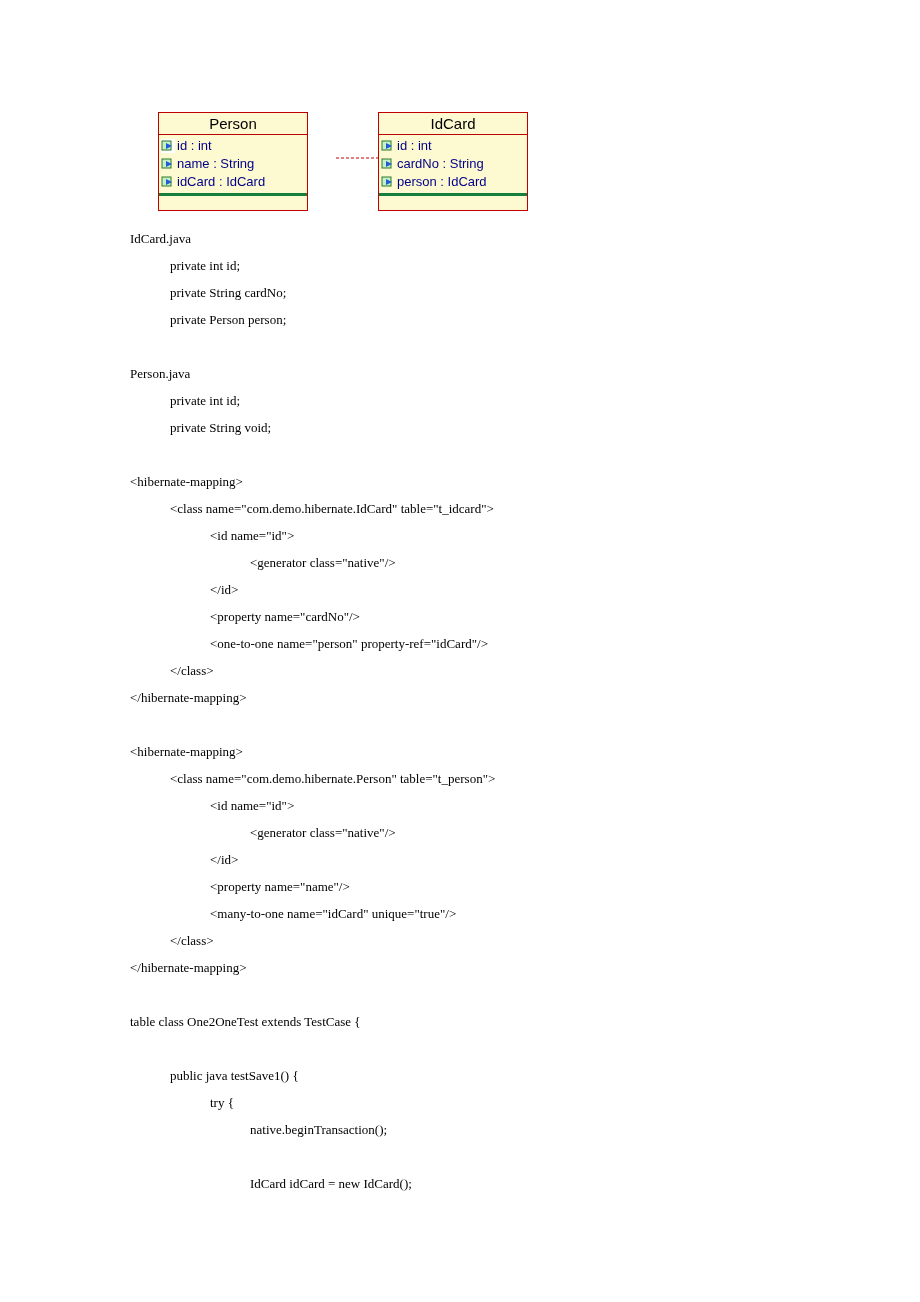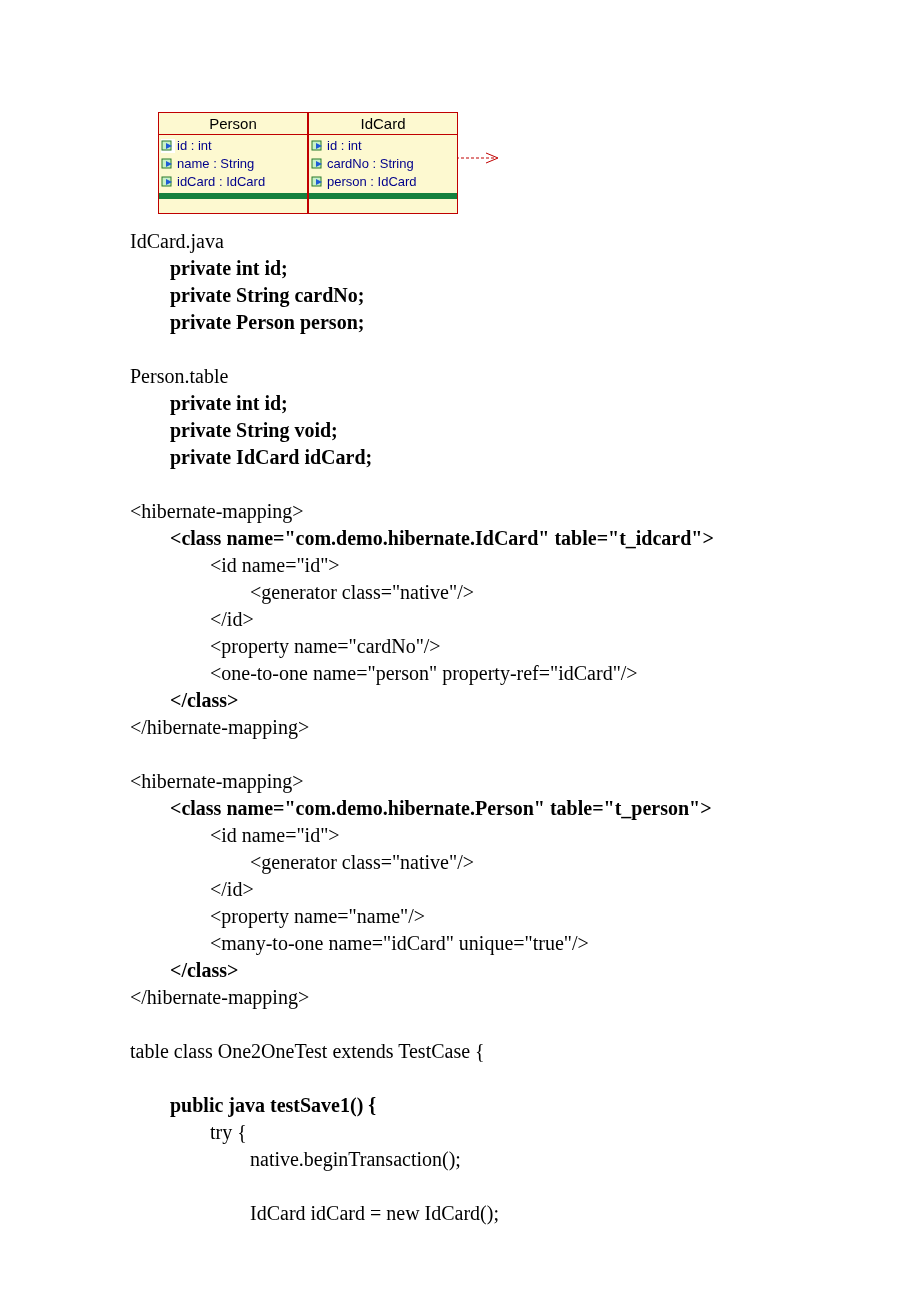--- a/index.html
+++ b/index.html
@@ -10,41 +10,42 @@
     font-size: 16px;
     color: #000;
     width: 920px;
   }
   .page {
     padding: 112px 0 0 130px;
     width: 640px;
   }
   .uml-row {
     display: flex;
+    gap: 70px;
     margin-left: 28px;
     margin-bottom: 14px;
     align-items: flex-start;
     position: relative;
   }
   .uml-box {
     width: 148px;
     background: #fdf9d0;
     border: 1px solid #c00000;
     position: relative;
   }
   .uml-title {
     text-align: center;
     font-family: Arial, sans-serif;
     font-size: 15px;
     padding: 2px 0;
     border-bottom: 1px solid #c00000;
   }
   .uml-attrs {
     padding: 2px 2px 2px 2px;
-    border-bottom: 6px solid #15803d;
+    border-bottom: 3px solid #15803d;
   }
   .uml-attr {
     display: flex;
     align-items: center;
     font-family: Arial, sans-serif;
     font-size: 13px;
     color: #00008b;
     line-height: 18px;
   }
   .uml-icon {
@@ -60,25 +61,25 @@
   }
   .uml-arrow {
     position: absolute;
     top: 40px;
     left: 178px;
     width: 168px;
     height: 12px;
   }
   .code {
     font-family: "Times New Roman", Times, serif;
-    font-size: 20px;
+    font-size: 13px;
     line-height: 27px;
     white-space: pre;
   }
-  .indent1 { padding-left: 40px; font-weight: bold; }
+  .indent1 { padding-left: 40px; }
   .indent2 { padding-left: 80px; }
   .indent3 { padding-left: 120px; }
   .gap { height: 27px; }
 </style>
 </head>
 <body>
 
 <div class="page">
 
   <div class="uml-row">
@@ -156,24 +157,23 @@
       <div class="uml-ops"></div>
     </div>
   </div>
 
   <div class="code">IdCard.java</div>
   <div class="code indent1">private int id;</div>
   <div class="code indent1">private String cardNo;</div>
   <div class="code indent1">private Person person;</div>
   <div class="gap"></div>
 
-  <div class="code">Person.table</div>
+  <div class="code">Person.java</div>
   <div class="code indent1">private int id;</div>
   <div class="code indent1">private String void;</div>
-  <div class="code indent1">private IdCard idCard;</div>
   <div class="gap"></div>
 
   <div class="code">&lt;hibernate-mapping&gt;</div>
   <div class="code indent1">&lt;class name="com.demo.hibernate.IdCard" table="t_idcard"&gt;</div>
   <div class="code indent2">&lt;id name="id"&gt;</div>
   <div class="code indent3">&lt;generator class="native"/&gt;</div>
   <div class="code indent2">&lt;/id&gt;</div>
   <div class="code indent2">&lt;property name="cardNo"/&gt;</div>
   <div class="code indent2">&lt;one-to-one name="person" property-ref="idCard"/&gt;</div>
   <div class="code indent1">&lt;/class&gt;</div>

